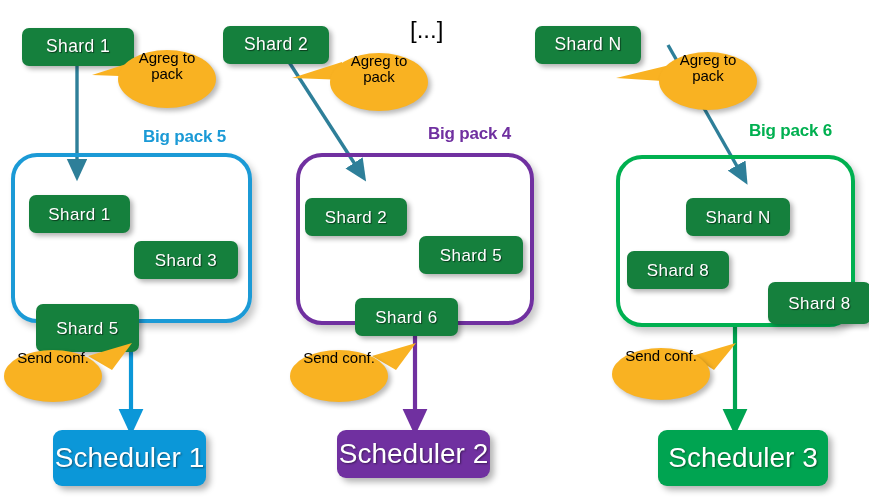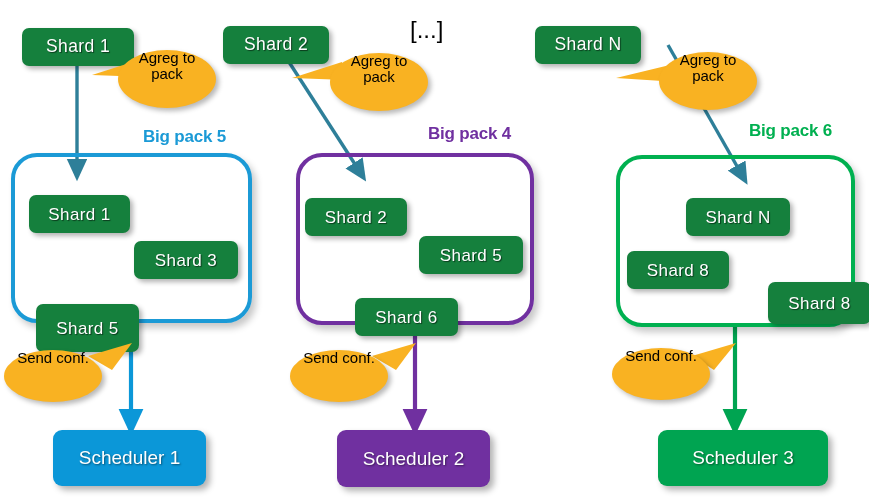--- a/index.html
+++ b/index.html
@@ -62,21 +62,21 @@
     line-height: 1;
     white-space: nowrap;
     letter-spacing: -0.2px;
   }
 
   
   .scheduler {
     position: absolute;
     border-radius: 9px;
     color: #ffffff;
-    font-size: 19px;
+    font-size: 28px;
     display: flex;
     align-items: center;
     justify-content: center;
     text-shadow: 1px 1px 2px rgba(0,0,0,0.45);
     box-shadow: 4px 4px 6px rgba(0,0,0,0.30);
     white-space: nowrap;
   }
 
   
   .callout {
@@ -240,21 +240,21 @@
     <path d="M46,3 L24,30 L2,16 Z" fill="#f9b222"></path>
   </svg>
   <div class="callout" style="left:612px; top:348px; width:98px; height:52px;">
     <span>Send conf.</span>
   </div>
 
   <div class="scheduler" style="left:53px; top:430px; width:153px; height:56px; background:#0b97d8;">
     <span>Scheduler 1</span>
   </div>
 
-  <div class="scheduler" style="left:337px; top:430px; width:153px; height:57px; background:#7030a0;">
+  <div class="scheduler" style="left:337px; top:430px; width:153px; height:48px; background:#7030a0;">
     <span>Scheduler 2</span>
   </div>
 
   <div class="scheduler" style="left:658px; top:430px; width:170px; height:56px; background:#00a451;">
     <span>Scheduler 3</span>
   </div>
 
 </div>
 
 </body></html>

